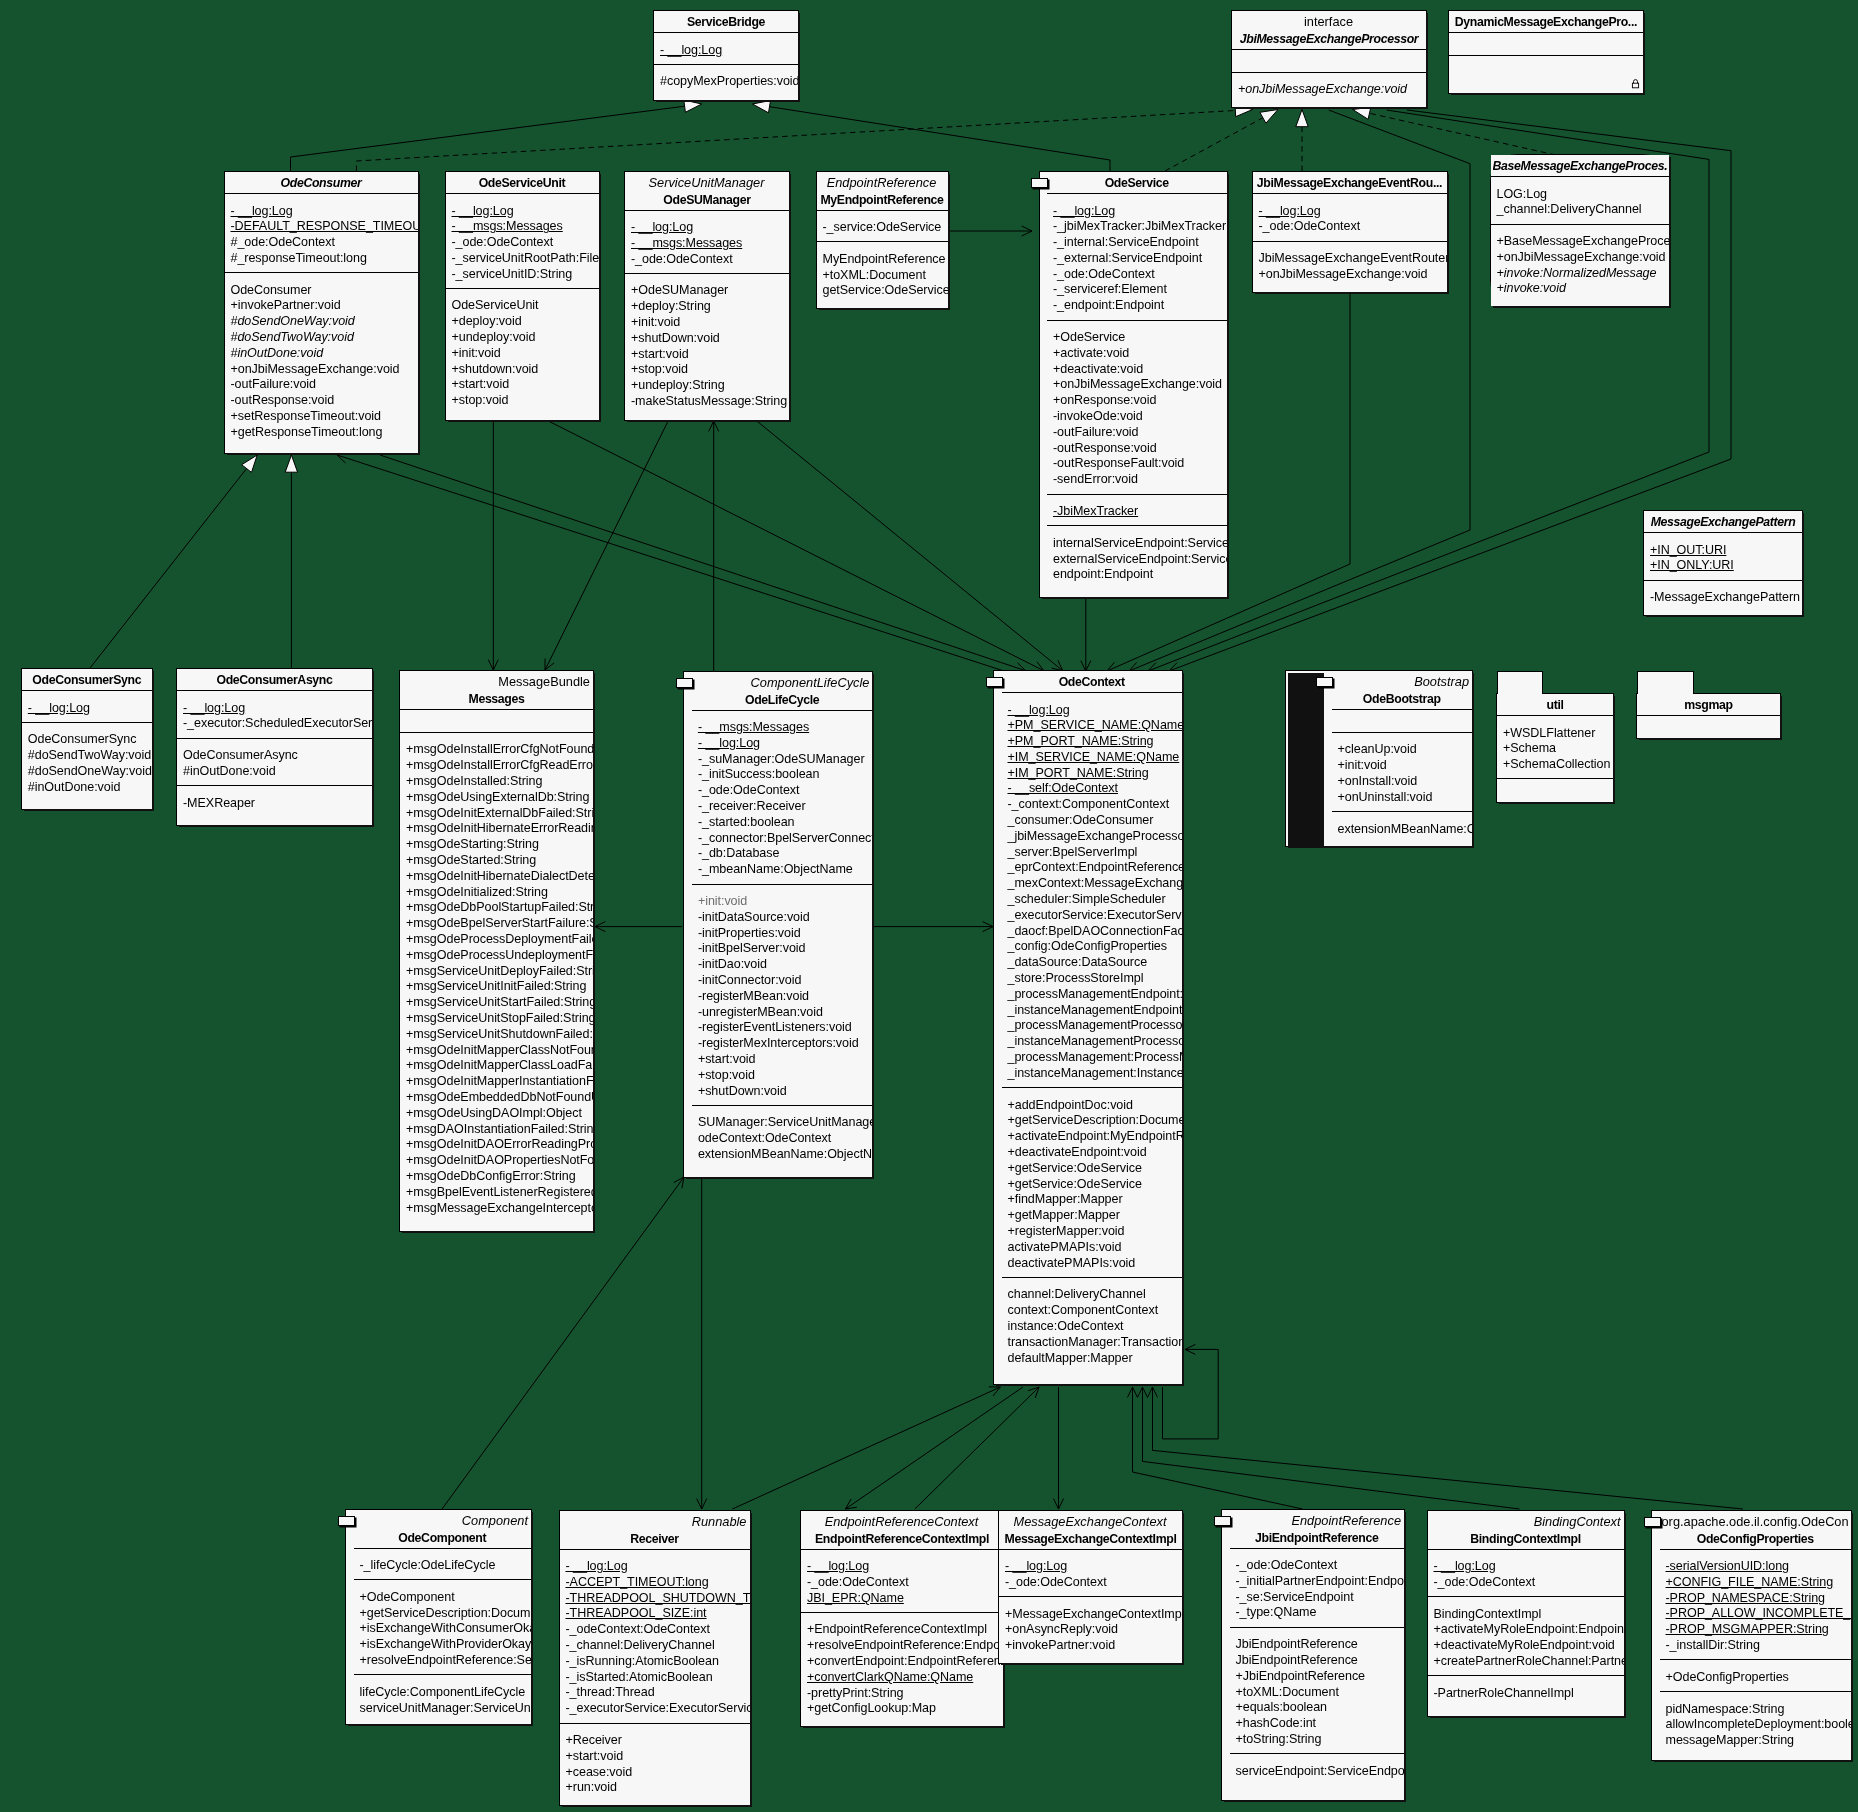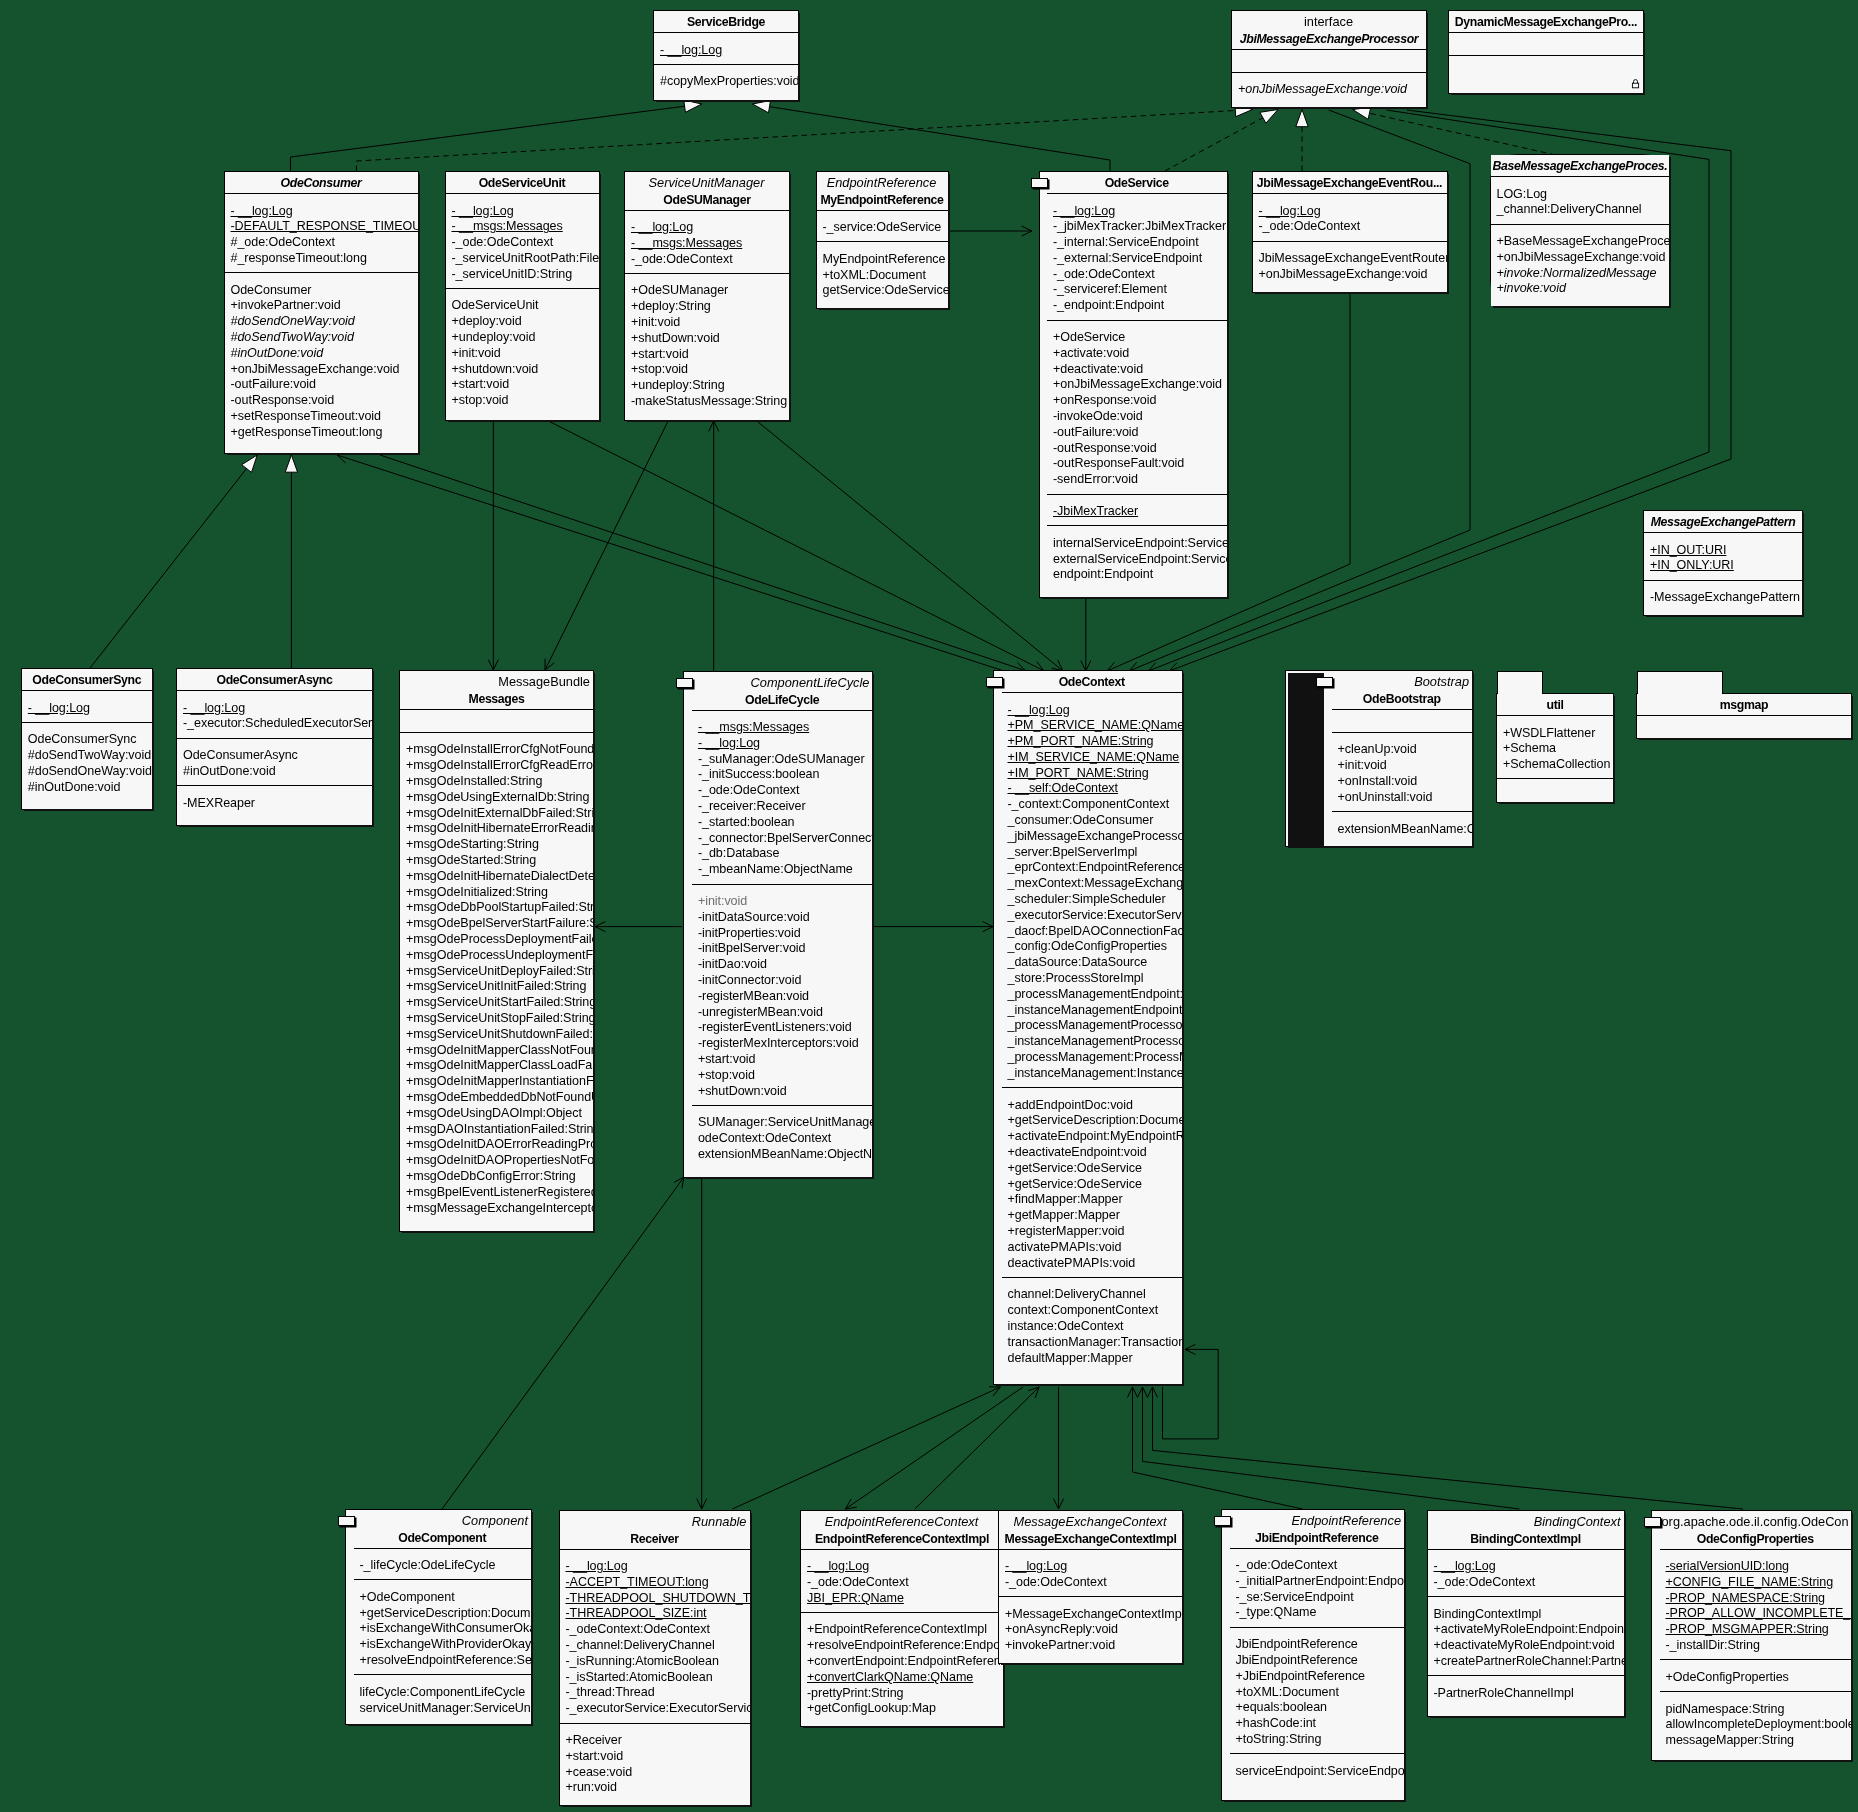--- a/index.html
+++ b/index.html
@@ -527,21 +527,21 @@
           <div class="cname">util</div>
         </div>
         <div class="sec">
           <div class="row">+WSDLFlattener</div>
           <div class="row">+Schema</div>
           <div class="row">+SchemaCollection</div>
         </div>
         <div class="sec last empty"></div>
       </div>
     </div>
-<div class="cls" id="box-msgmap" style="left:1636px;top:693px;width:216px;">
+<div class="cls" id="box-msgmap" style="left:1636px;top:693px;width:145px;">
       <div class="sh"></div>
       <div class="inr">
         <div class="pkgtab"></div>
         <div class="hdr">
           <div class="cname">msgmap</div>
         </div>
         <div class="sec last empty"></div>
       </div>
     </div>
 <div class="cls" id="box-OdeComponent" style="left:345px;top:1509px;width:187px;height:216px;">

